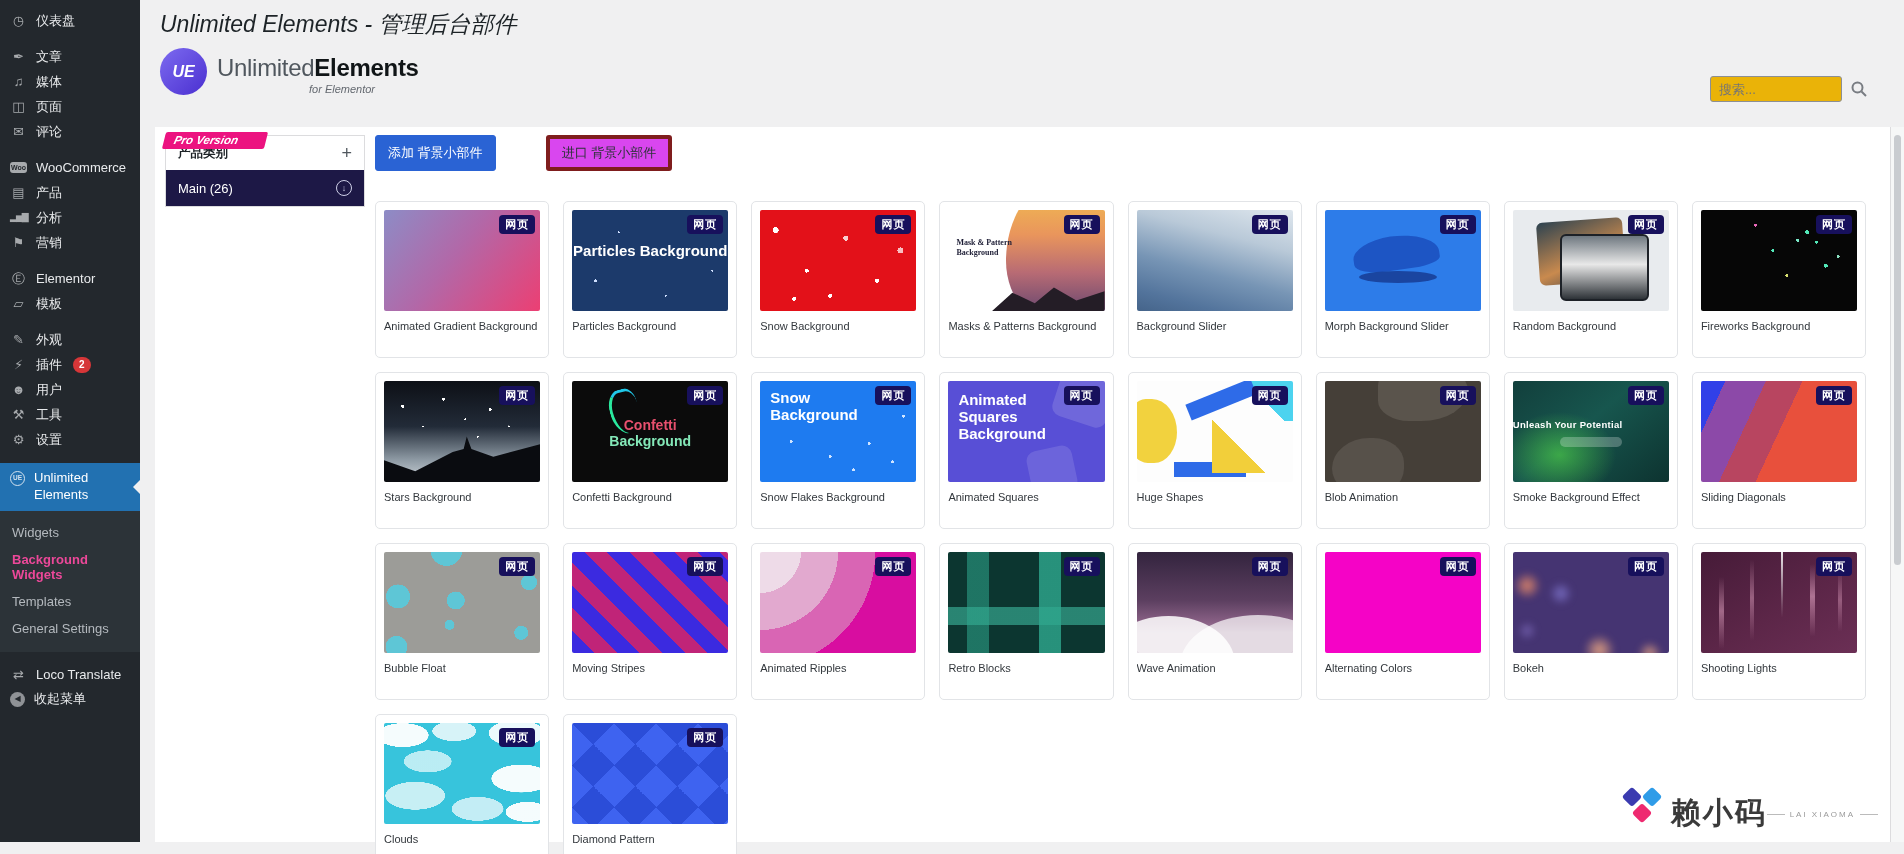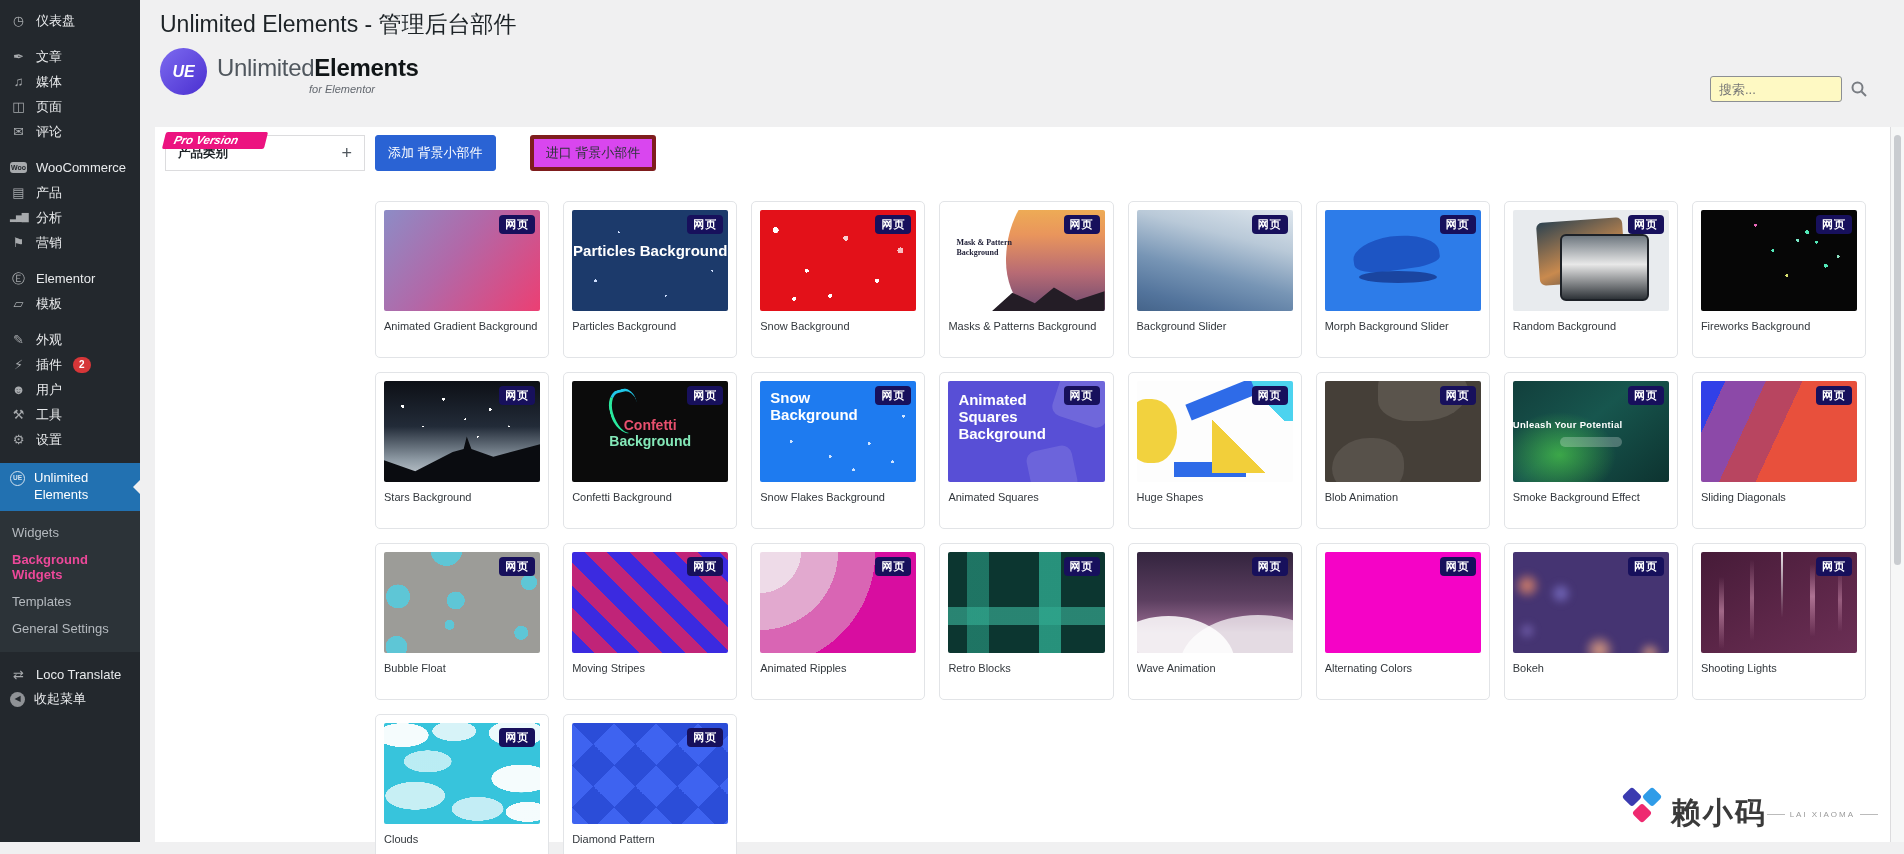--- a/index.html
+++ b/index.html
@@ -26,58 +26,58 @@
     border-top:7px solid transparent;border-bottom:7px solid transparent;border-right:7px solid #f0f0f1;}
   .submenu{background:#2c3338;padding:8px 0 10px;}
   .submenu-item{padding:6px 10px 6px 12px;font-size:13px;color:#b4b9be;cursor:pointer;}
   .submenu-item.active{color:#ec4899;font-weight:bold;}
   .menu-footer{margin-top:10px;}
   .collapse-circ{width:15px;min-width:15px;height:15px;border-radius:50%;background:#8f9296;color:#23282d;
     font-size:8px;display:flex;align-items:center;justify-content:center;}
 
   
   .content{position:absolute;left:140px;top:0;right:0;bottom:0;}
-  h1.page-title{margin:0;padding:9px 0 0 20px;font-size:23px;font-weight:500;color:#1d2327;}
+  h1.page-title{margin:0;padding:9px 0 0 20px;font-size:23px;font-weight:500;color:#1d2327;font-style:italic;}
 
   .brand-row{position:absolute;left:20px;top:48px;display:flex;align-items:flex-start;gap:10px;}
   .logo-circle{position:relative;width:47px;height:47px;border-radius:50%;
     background:linear-gradient(135deg,#7d6bf0,#4a2fd0);display:flex;align-items:center;justify-content:center;
     color:#fff;font-weight:800;font-size:16px;font-style:italic;z-index:1;}
   .pro-ribbon{position:absolute;left:4px;top:84px;transform:skewX(-14deg);background:#ec1380;color:#fff;
     font-style:italic;font-weight:bold;font-size:11.5px;padding:2px 28px 3px 10px;border-radius:2px;z-index:2;white-space:nowrap;}
   .brand-text{padding-top:6px;}
   .brand-line{font-size:24px;letter-spacing:-0.3px;}
   .brand-light{color:#50575e;}
   .brand-bold{color:#101517;font-weight:800;}
   .tagline{display:block;margin:1px 0 0 92px;font-size:11px;font-style:italic;color:#646970;}
 
   .search-wrap{position:absolute;right:36px;top:76px;display:flex;align-items:center;gap:8px;}
   .search-input{width:132px;height:26px;border:1px solid #8c8f94;border-radius:3px;padding:0 8px;
-    font-size:13px;color:#2c3338;background:#fef9c3;outline:none;}
+    font-size:13px;color:#2c3338;background:#eab308;outline:none;}
   .search-icon{display:flex;}
 
   .main-panel{position:absolute;left:15px;top:127px;right:14px;bottom:12px;background:#fff;}
 
   
   .scrollbar{position:absolute;right:0;top:127px;bottom:12px;width:14px;background:#f6f7f7;border-left:1px solid #dcdcde;}
   .scroll-thumb{position:absolute;left:3px;right:3px;top:8px;height:430px;background:#c9ccd0;border-radius:4px;}
 
   
   .cat-panel{position:absolute;left:10px;top:8px;width:200px;border:1px solid #dcdcde;background:#fff;}
   .cat-head{display:flex;justify-content:space-between;align-items:center;padding:8px 12px;
     font-size:12.5px;font-weight:bold;color:#1d2327;}
   .cat-add{font-size:18px;font-weight:400;color:#50575e;cursor:pointer;line-height:1;}
   .cat-row{background:#1d1846;color:#fff;display:flex;justify-content:space-between;align-items:center;
     padding:10px 12px;font-size:13px;cursor:pointer;}
   .dl-icon{width:16px;height:16px;border:1.4px solid #cfd0e8;border-radius:50%;font-size:9px;color:#cfd0e8;
     display:flex;align-items:center;justify-content:center;}
 
   
   .right-zone{position:absolute;left:220px;top:8px;right:24px;}
-  .toolbar{display:flex;gap:4px;}
+  .toolbar{display:flex;gap:20px;}
   .btn{font-size:13px;border-radius:3px;padding:5px 12px;cursor:pointer;font-family:inherit;}
   .btn-primary{background:#2a63d4;border:1px solid #2a63d4;color:#fff;}
   .btn-secondary{background:#d946ef;border:4px solid #7f1d1d;color:#2c3338;margin-left:30px;}
 
   .widgets-grid{margin-top:30px;display:grid;grid-template-columns:repeat(8,1fr);gap:14px;}
   .card{background:#fff;border:1px solid #e2e4e7;border-radius:5px;padding:8px;height:157px;cursor:pointer;}
   .thumb{position:relative;height:101px;border-radius:2px;overflow:hidden;background:#ddd;}
   .type-badge{position:absolute;top:5px;right:5px;background:#17105c;color:#fff;font-size:11px;font-weight:bold;
     padding:2px 6px;border-radius:4px;letter-spacing:1px;z-index:3;}
   .card-label{margin-top:9px;font-size:11px;color:#32373c;white-space:nowrap;overflow:hidden;}
@@ -397,20 +397,24 @@
       </svg>
     </span>
   </div>
 
   <div class="main-panel">
 
     <div class="cat-panel">
       <div class="cat-head">
         <span>产品类别</span>
         <span class="cat-add">+</span>
+      </div>
+      <div class="cat-row">
+        <span>Main (26)</span>
+        <span class="dl-icon">↓</span>
       </div>
     </div>
 
     <div class="right-zone">
       <div class="toolbar">
         <button class="btn btn-primary">添加 背景小部件</button>
         <button class="btn btn-secondary">进口 背景小部件</button>
       </div>
       <div class="widgets-grid" id="widgets-grid">
           <div class="card">

